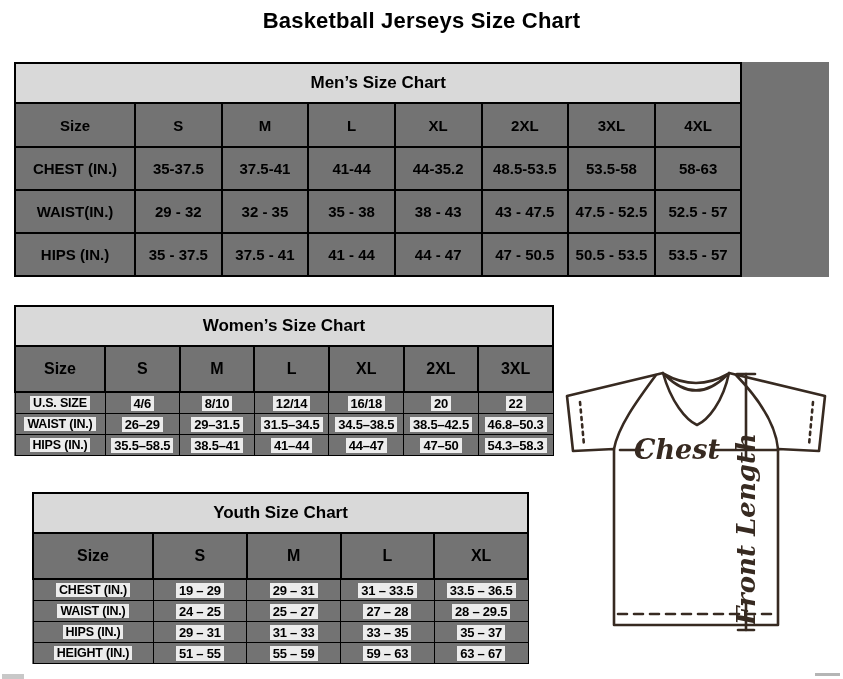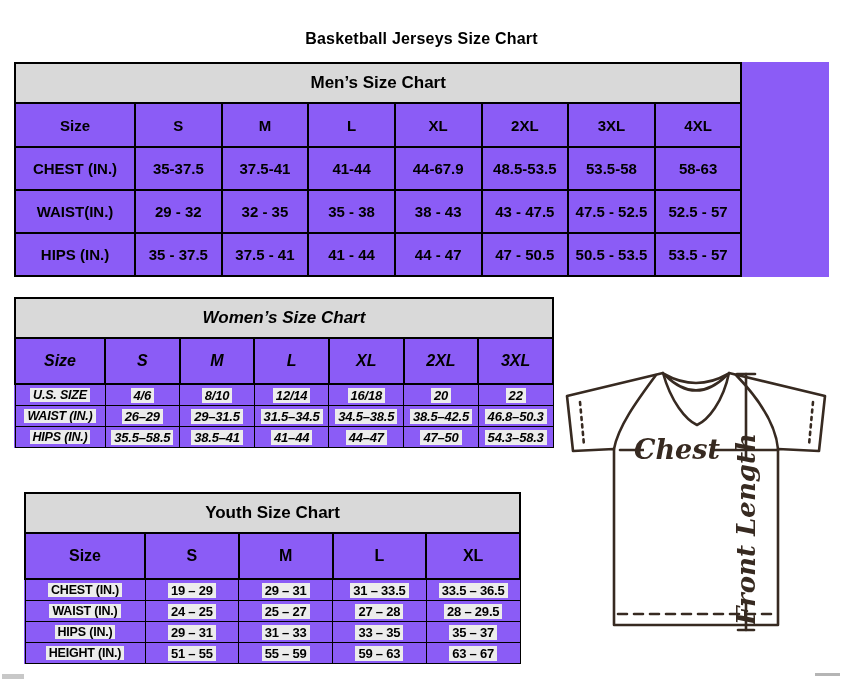--- a/index.html
+++ b/index.html
@@ -2,35 +2,35 @@
 <html><head>
 <meta charset="utf-8">
 <style>
   html,body{margin:0;padding:0;}
   body{
     width:843px;height:679px;position:relative;overflow:hidden;
     background:#ffffff;font-family:"Liberation Sans",sans-serif;color:#000;
   }
   .page-title{
     position:absolute;top:8px;left:0;width:843px;text-align:center;
-    font-size:16px;font-weight:bold;letter-spacing:0.2px;margin-top:22px;
+    font-size:22px;font-weight:bold;letter-spacing:0.2px;
   }
-  table{border-collapse:collapse;position:absolute;table-layout:fixed;background:#8b5cf6;}
+  table{border-collapse:collapse;position:absolute;table-layout:fixed;background:#737373;}
   th,td{border:2px solid #000;text-align:center;vertical-align:middle;padding:0;overflow:hidden;}
   .chart-title-cell{background:#d9d9d9;font-weight:bold;font-size:17px;height:38px;}
   
   #mens-table{left:14px;top:62px;width:815px;}
   #mens-table th.hdr{height:42px;font-size:15px;font-weight:bold;}
   #mens-table td{height:41px;font-size:15px;font-weight:bold;}
   
   .small-table th.hdr{height:44px;font-size:16px;font-weight:bold;}
   .small-table td{height:20px;font-size:13px;font-weight:bold;border-width:1px;letter-spacing:-0.2px;}
   .small-table td.lbl{font-size:12.5px;}
-  #womens-table{left:14px;top:297px;width:540px;font-style:italic;}
-  #youth-table{left:24px;top:492px;width:497px;}
+  #womens-table{left:14px;top:305px;width:540px;}
+  #youth-table{left:32px;top:492px;width:497px;}
   .hl{background:#ececec;padding:0 3px;margin-top:36px;}
   
   .jersey-wrap{position:absolute;left:556px;top:362px;width:286px;height:300px;text-align:right;}
   .jersey-label{font-family:"DejaVu Serif",serif;font-style:italic;font-weight:bold;}
   
   .scroll-frag-left{position:absolute;left:2px;top:674px;width:22px;height:5px;background:#c8c8c8;}
   .scroll-frag-right{position:absolute;left:815px;top:673px;width:25px;height:3px;background:#b5b5b5;}
 </style>
 </head>
 <body>
@@ -61,21 +61,21 @@
     <th class="hdr">XL</th>
     <th class="hdr">2XL</th>
     <th class="hdr">3XL</th>
     <th class="hdr">4XL</th>
   </tr>
   <tr>
     <td>CHEST (IN.)</td>
     <td>35-37.5</td>
     <td>37.5-41</td>
     <td>41-44</td>
-    <td>44-67.9</td>
+    <td>44-35.2</td>
     <td>48.5-53.5</td>
     <td>53.5-58</td>
     <td>58-63</td>
   </tr>
   <tr>
     <td>WAIST(IN.)</td>
     <td>29 - 32</td>
     <td>32 - 35</td>
     <td>35 - 38</td>
     <td>38 - 43</td>

